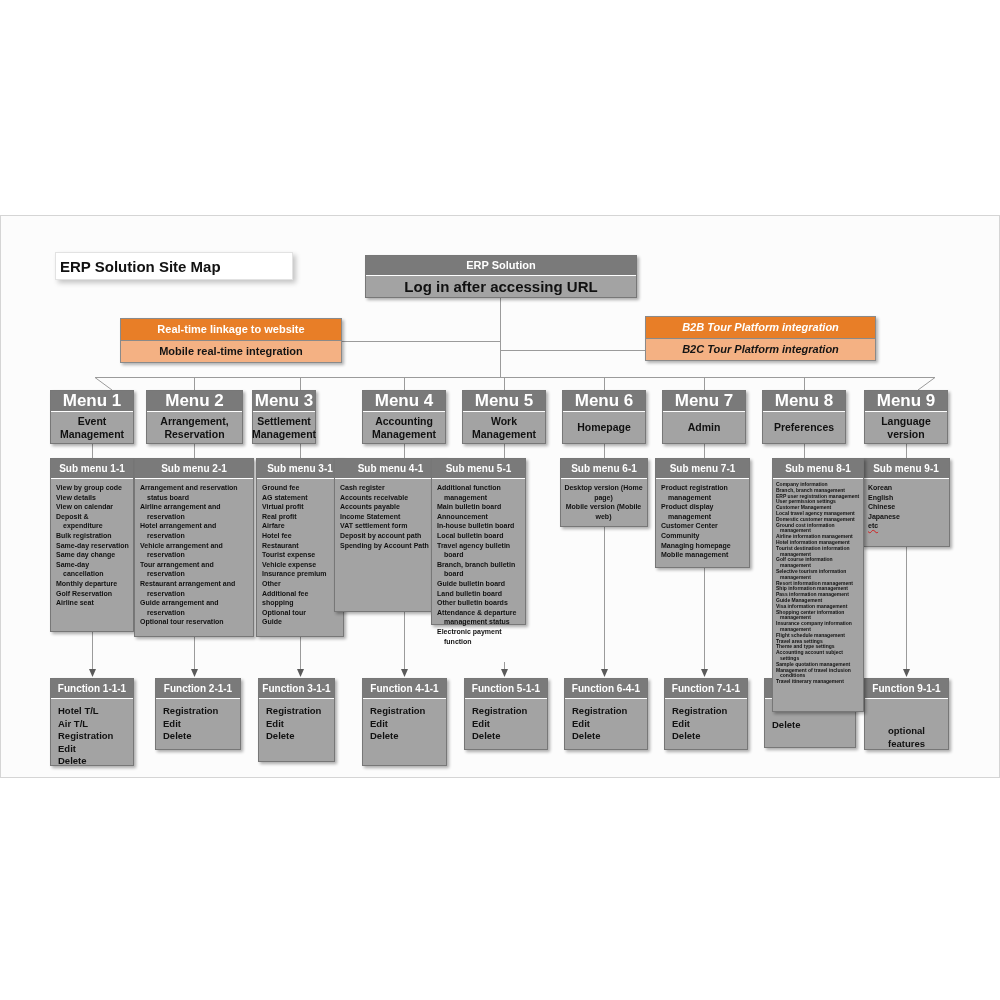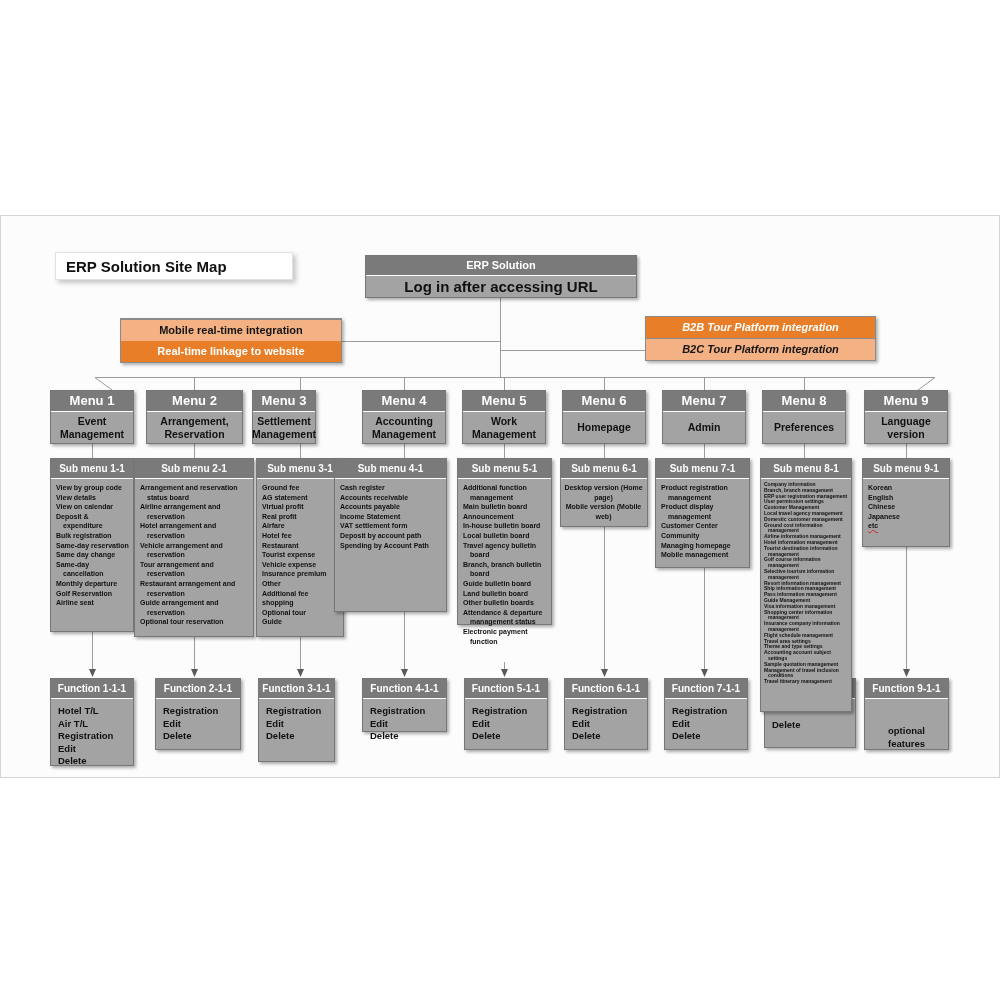--- a/index.html
+++ b/index.html
@@ -5,21 +5,21 @@
   html,body{margin:0;padding:0;background:#fff;width:1000px;height:1000px;
     font-family:"Liberation Sans",sans-serif;-webkit-font-smoothing:antialiased;}
   #stage{position:relative;width:1000px;height:1000px;background:#fff;overflow:hidden;}
   #frame{position:absolute;left:0;top:215px;width:998px;height:561px;
     border:1px solid #d5d5d5;background:#fcfcfc;}
   #connectors{position:absolute;left:0;top:0;width:1000px;height:1000px;pointer-events:none;}
 
   
   #title-box{position:absolute;left:55px;top:252px;width:238px;height:28px;background:#fff;
     border:1px solid #e2e2e2;box-shadow:3px 3px 5px rgba(0,0,0,.22);
-    font-size:15px;font-weight:600;color:#111;line-height:28px;padding-left:10px;box-sizing:border-box;}
+    font-size:15px;font-weight:600;color:#111;line-height:28px;padding-left:4px;box-sizing:border-box;}
 
   
   .node{position:absolute;background:#a3a3a3;border:1px solid #777;box-sizing:border-box;
     box-shadow:2px 2px 3px rgba(0,0,0,.32);}
   .hdr{height:20px;line-height:19px;background:#7a7a7a;color:#fff;font-weight:bold;
     font-size:10px;text-align:center;border-bottom:1px solid #fff;box-sizing:border-box;
     white-space:nowrap;overflow:hidden;}
 
   
   #root-box{left:365px;top:255px;width:272px;}
@@ -29,64 +29,64 @@
   
   .intg{position:absolute;border:1px solid #8a8a8a;box-sizing:border-box;box-shadow:2px 2px 3px rgba(0,0,0,.3);}
   #intg-left{left:120px;top:318px;width:222px;}
   #intg-right{left:645px;top:316px;width:231px;font-style:italic;}
   .orow{height:21px;line-height:21px;text-align:center;font-weight:bold;font-size:11px;}
   .orow.primary{background:#E87E27;color:#fff;}
   .orow.secondary{background:#F4B183;color:#141414;border-top:1px solid #8a8a8a;}
 
   
   .menu{top:390px;}
-  .menu .hdr{height:21px;line-height:20px;font-size:13px;}
+  .menu .hdr{height:21px;line-height:20px;font-size:17px;}
   .mbody{height:31px;display:flex;align-items:center;justify-content:center;text-align:center;
     font-weight:bold;font-size:10.5px;line-height:12.5px;color:#111;}
 
   
   .sub{top:458px;}
   .sbody{padding:4px 3px 3px 5px;font-size:7px;line-height:9.6px;font-weight:bold;color:#111;
     text-align:left;box-sizing:border-box;}
   .sub-item{padding-left:7px;text-indent:-7px;}
   .sub.c6 .sbody{text-align:center;padding-left:2px;}
   .sub.c6 .sub-item{padding-left:0;text-indent:0;}
   .sub.c8 .sbody{font-size:5px;line-height:5.8px;padding:3px 2px 2px 3px;}
   .sub.c8 .sub-item{padding-left:4px;text-indent:-4px;}
   .sub.c9 .sub-item:nth-child(5){text-decoration:underline;text-decoration-style:wavy;
     text-decoration-color:#d02020;text-decoration-thickness:1px;}
 
   
   .fn{top:678px;}
   .fbody{padding:6px 2px 0 7px;font-size:9.5px;line-height:12.5px;font-weight:bold;color:#111;
     box-sizing:border-box;text-align:left;}
   .fn.c8{z-index:1;}
-  .sub.c8{z-index:2;}
+  .sub.c8{z-index:2;margin-left:12px;}
   .fn.c8 .fbody{padding-top:20px;}
   .fn.c9 .fbody{text-align:center;padding:26px 10px 0 10px;}
 
   
   .menu.c1{left:50px;width:84px}.menu.c2{left:146px;width:97px}.menu.c3{left:252px;width:64px}
   .menu.c4{left:362px;width:84px}.menu.c5{left:462px;width:84px}.menu.c6{left:562px;width:84px}
   .menu.c7{left:662px;width:84px}.menu.c8{left:762px;width:84px}.menu.c9{left:864px;width:84px}
 
   .sub.c1{left:50px;width:84px;height:174px}
   .sub.c2{left:134px;width:120px;height:179px}
   .sub.c3{left:256px;width:88px;height:179px}
   .sub.c4{left:334px;width:113px;height:154px}
-  .sub.c5{left:457px;width:95px;height:167px}
+  .sub.c5{left:431px;width:95px;height:167px}
   .sub.c6{left:560px;width:88px;height:69px}
   .sub.c7{left:655px;width:95px;height:110px}
   .sub.c8{left:760px;width:92px;height:254px}
   .sub.c9{left:862px;width:88px;height:89px}
 
   .fn.c1{left:50px;width:84px;height:88px}
   .fn.c2{left:155px;width:86px;height:72px}
   .fn.c3{left:258px;width:77px;height:84px}
-  .fn.c4{left:362px;width:85px;height:54px}
+  .fn.c4{left:362px;width:85px;height:88px}
   .fn.c5{left:464px;width:84px;height:72px}
   .fn.c6{left:564px;width:84px;height:72px}
   .fn.c7{left:664px;width:84px;height:72px}
   .fn.c8{left:764px;width:92px;height:70px}
   .fn.c9{left:864px;width:85px;height:72px}
 </style>
 </head>
 <body>
 
 <div id="stage">
@@ -138,22 +138,22 @@
   </svg>
 
   <div id="title-box">ERP Solution Site Map</div>
 
   <div class="node" id="root-box">
     <div class="hdr">ERP Solution</div>
     <div class="rbody">Log in after accessing URL</div>
   </div>
 
   <div class="intg" id="intg-left">
+    <div class="orow primary">Real-time linkage to website</div>
     <div class="orow secondary">Mobile real-time integration</div>
-    <div class="orow primary">Real-time linkage to website</div>
   </div>
   <div class="intg" id="intg-right">
     <div class="orow primary">B2B Tour Platform integration</div>
     <div class="orow secondary">B2C Tour Platform integration</div>
   </div>
 
   <div class="node menu c1">
     <div class="hdr">Menu 1</div>
     <div class="mbody">Event Management</div>
     </div>
@@ -226,21 +226,21 @@
     </div>
   <div class="node fn c5">
     <div class="hdr">Function 5-1-1</div>
     <div class="fbody">
         <div class="fn-item">Registration</div>
         <div class="fn-item">Edit</div>
         <div class="fn-item">Delete</div>
       </div>
     </div>
   <div class="node fn c6">
-    <div class="hdr">Function 6-1-1</div>
+    <div class="hdr">Function 6-4-1</div>
     <div class="fbody">
         <div class="fn-item">Registration</div>
         <div class="fn-item">Edit</div>
         <div class="fn-item">Delete</div>
       </div>
     </div>
   <div class="node fn c7">
     <div class="hdr">Function 7-1-1</div>
     <div class="fbody">
         <div class="fn-item">Registration</div>

